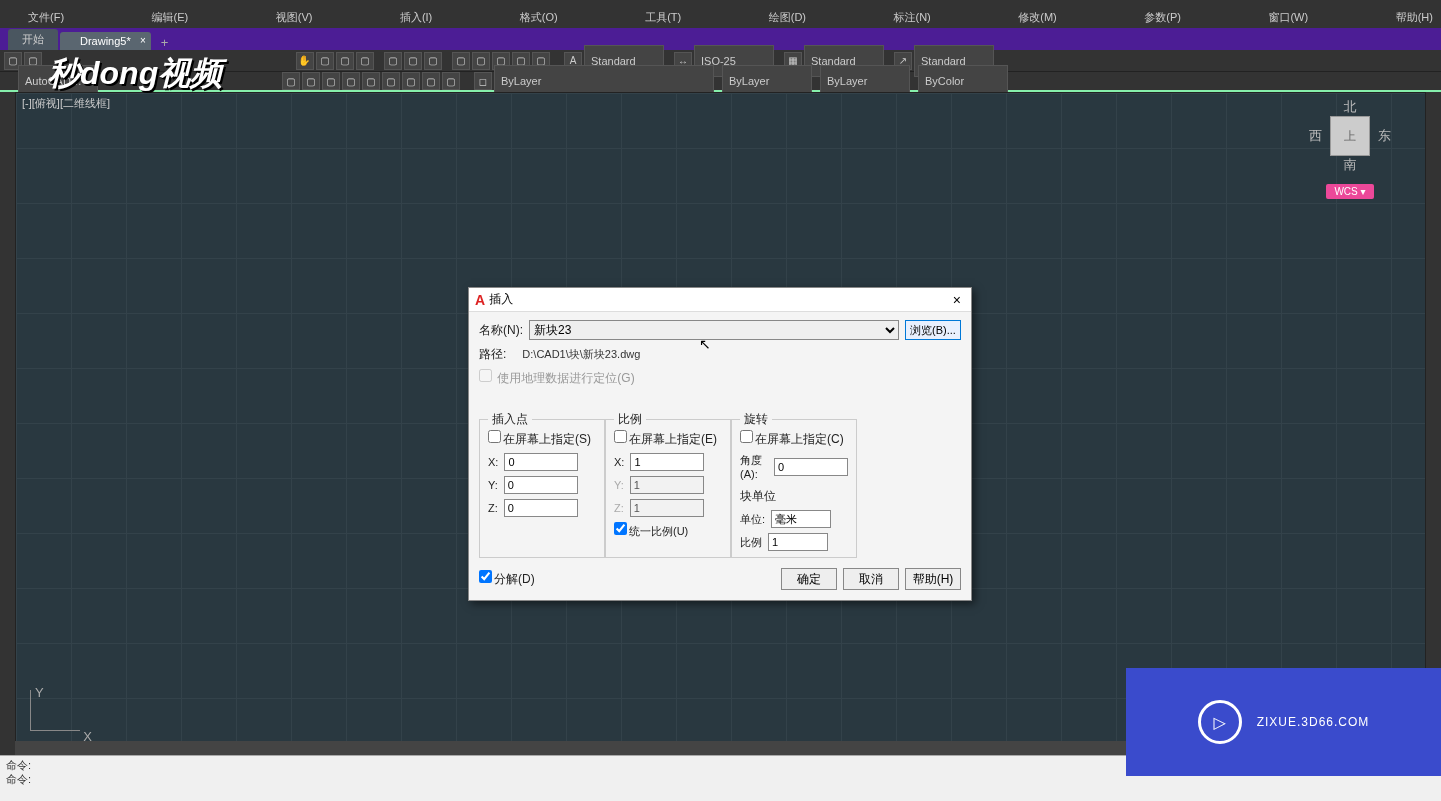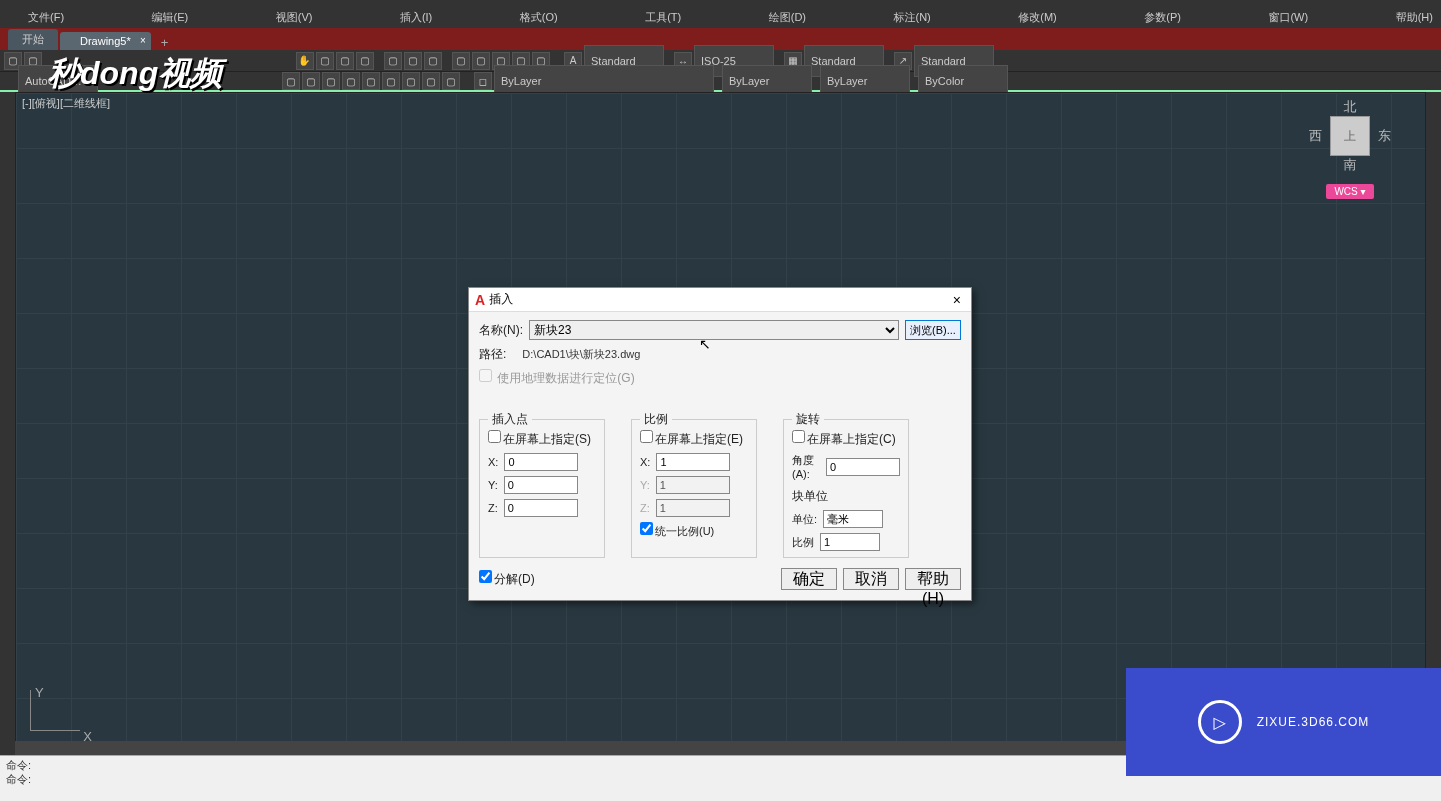--- a/index.html
+++ b/index.html
@@ -1,20 +1,20 @@
 <!DOCTYPE html>
 <html><head>
 <meta charset="utf-8">
 <style>
 * { margin: 0; padding: 0; box-sizing: border-box; font-family: "Microsoft YaHei", SimSun, sans-serif; }
 body { width: 1441px; height: 801px; background: #2b3a43; overflow: hidden; position: relative; }
 .title-bar { height: 6px; background: #333; }
 .menu-bar { height: 22px; background: #333; display: flex; align-items: center; padding-left: 20px; justify-content: space-between; }
 .menu-item { color: #ccc; font-size: 11px; padding: 0 8px; cursor: pointer; }
-.tab-row { height: 22px; background: #7f1d1d; display: flex; align-items: flex-end; padding-left: 8px; }
+.tab-row { height: 22px; background: #4c1d95; display: flex; align-items: flex-end; padding-left: 8px; }
 .tab-start { background: #4a5660; color: #ccc; font-size: 11px; padding: 3px 14px; border-radius: 3px 3px 0 0; margin-right: 2px; }
 .tab-doc { background: #5a6670; color: #fff; font-size: 11px; padding: 3px 20px; border-radius: 3px 3px 0 0; position: relative; }
 .tab-close { position: absolute; right: 5px; top: 3px; font-size: 10px; }
 .tab-plus { color: #aaa; font-size: 13px; padding: 0 10px; }
 .toolbar-row { height: 22px; background: #333; display: flex; align-items: center; padding-left: 4px; gap: 2px; border-bottom: 1px solid #222; }
 .toolbar-row2 { height: 22px; background: #333; display: flex; align-items: center; padding-left: 18px; gap: 2px; border-bottom: 4px solid #86efac; }
 .combo { background: #444; color: #ccc; font-size: 11px; height: 32px; display: flex; align-items: center; padding: 0 6px; border: 1px solid #555; }
 .tiny-btn { width: 18px; height: 18px; background: #444; border: 1px solid #555; display: inline-flex; align-items: center; justify-content: center; color: #ccc; font-size: 10px; }
 .drawing-area { position: absolute; top: 92px; left: 15px; right: 15px; bottom: 46px; background: #293840;
   background-image: linear-gradient(#33424a 1px, transparent 1px), linear-gradient(90deg, #33424a 1px, transparent 1px);
@@ -44,35 +44,35 @@
 .dlg-title { height: 24px; display:flex; align-items:center; padding: 0 6px; background: #fff; border-bottom: 1px solid #ddd; font-size: 12px; }
 .dlg-title .a-icon { color: #d22; font-weight:bold; font-size:14px; margin-right:4px; }
 .dlg-close { margin-left:auto; font-size:14px; cursor:pointer; padding:0 4px; }
 .dlg-body { padding: 8px 10px 10px; font-size: 12px; color: #222; }
 .row { display:flex; align-items:center; margin-bottom:6px; gap:6px; }
 .lbl { font-size:12px; white-space:nowrap; }
 select.name-combo { flex:1; height:20px; font-size:12px; border:1px solid #888; }
 .browse-btn { height:20px; width:56px; font-size:11px; border:1px solid #0078d7; background:#e8f0fe; }
 .path-val { font-size:11px; color:#333; margin-left:10px; }
 .ck-disabled { color:#999; }
-.groups { display:flex; gap:26px;margin-top:24px; }
+.groups { display:flex; gap:0;margin-top:24px; }
 fieldset.grp { border:1px solid #ccc; padding: 2px 8px 6px 8px; }
 fieldset.grp legend { font-size:12px; padding:0 4px; }
 .grp1 { width: 126px; }
 .grp2 { width: 126px; }
 .grp3 { width: 126px; }
 .fld-row { display:flex; align-items:center; gap:6px; margin-top:5px; font-size:11px; }
 .fld-row input[type=text] { width:74px; height:18px; font-size:11px; border:1px solid #888; padding:0 3px; }
 .grp2 .fld-row input[type=text] { }
 .disabled-lbl { color:#aaa; }
 .unit-box { font-size:11px; margin-top:6px; }
 .unit-box input[type=text] { width:60px; height:18px; font-size:11px; border:1px solid #888; }
 .bottom-row { display:flex; align-items:center; margin-top:10px; gap:6px; }
 .bottom-row .spacer { flex:1; }
-.dlg-btn { width:56px; height:22px; font-size:16px; border:1px solid #888; background:#eee; }
+.dlg-btn { width:56px; height:22px; font-size:12px; border:1px solid #888; background:#eee; }
 input[type=checkbox] { margin-right:2px; }
 .cursor-arrow { position:absolute; top:336px; left:699px; font-size:14px; color:#000; z-index:200; pointer-events:none; }
 </style>
 </head>
 <body>
 
 <div class="title-bar"></div>
 
 <div class="menu-bar">
   <span class="menu-item">文件(F)</span>

